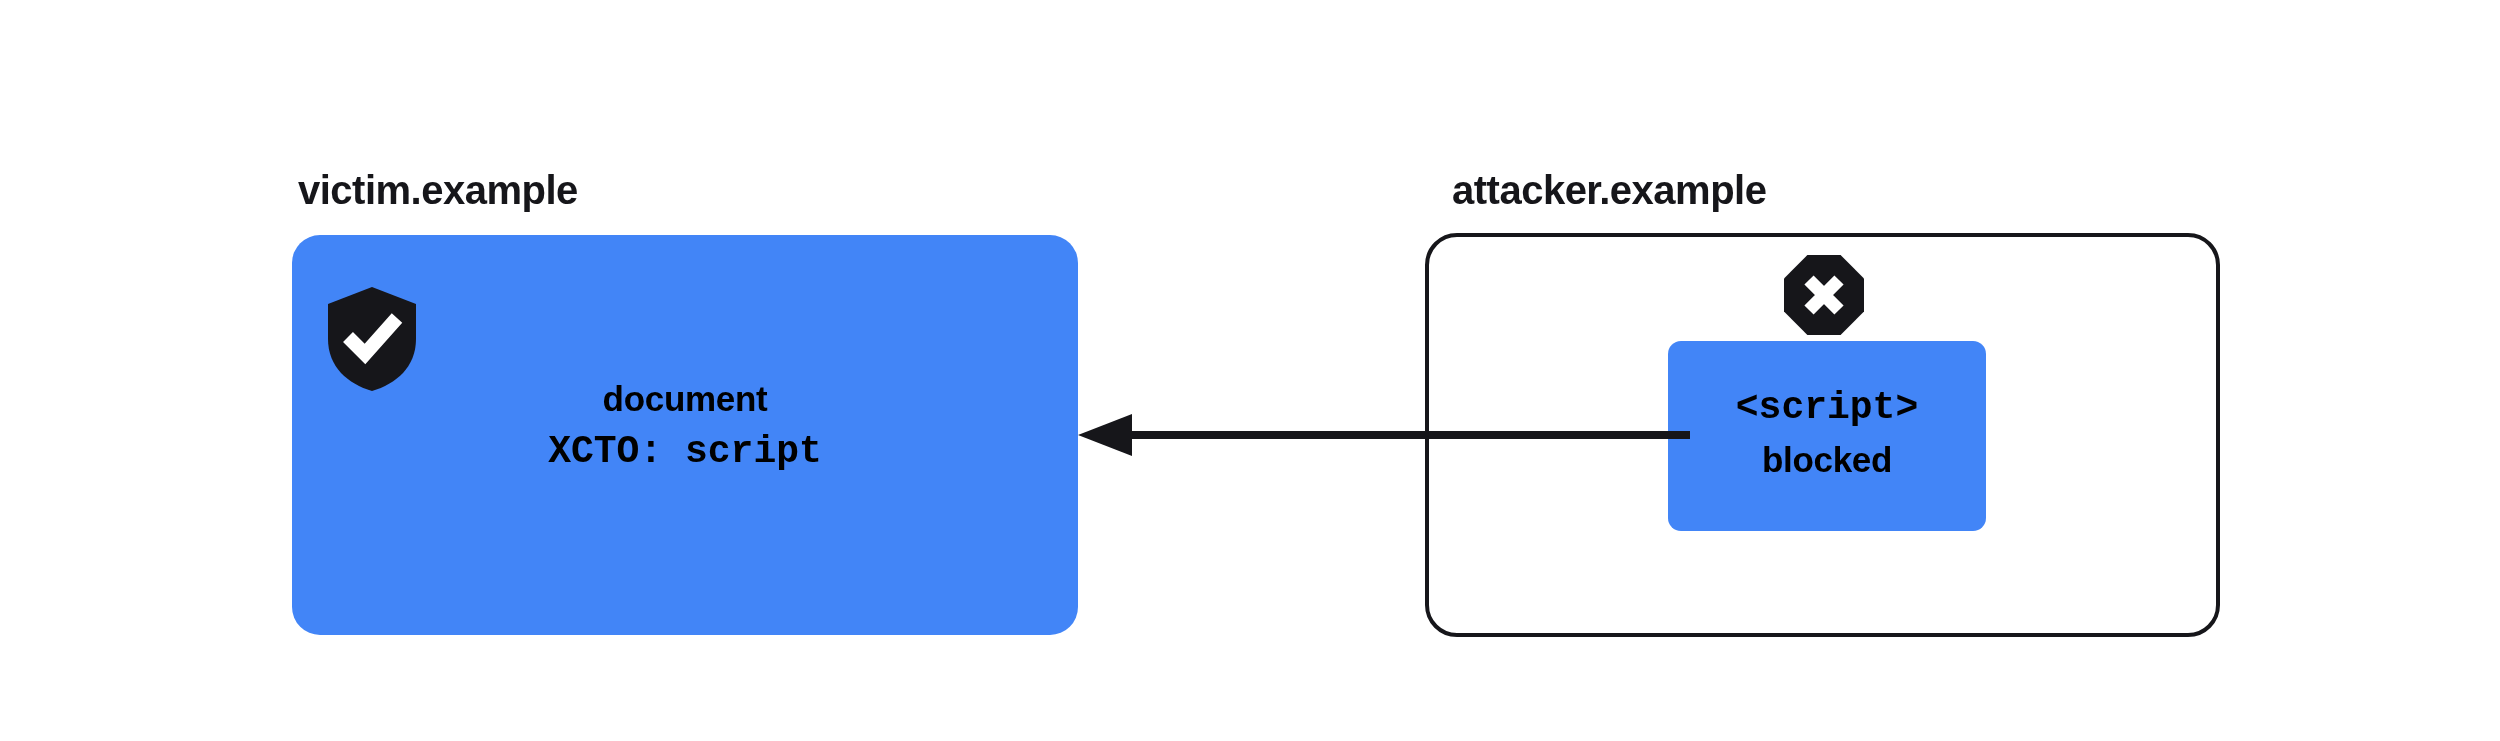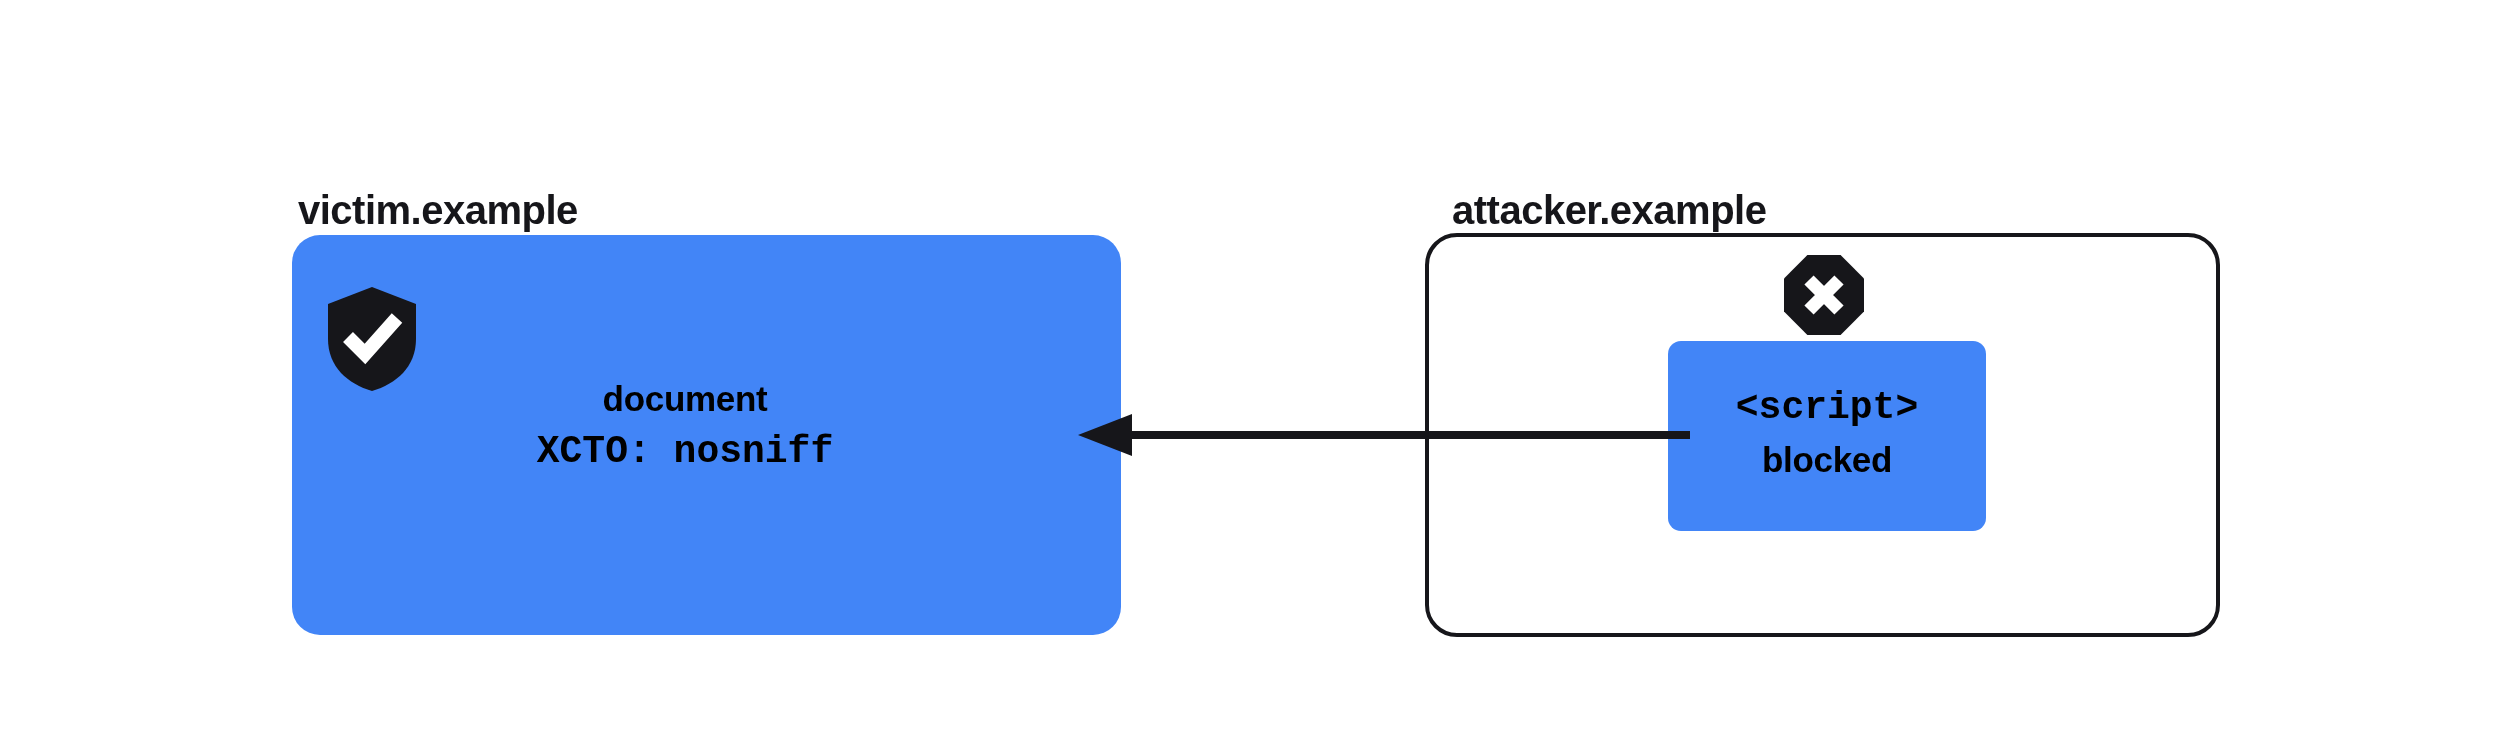--- a/index.html
+++ b/index.html
@@ -21,35 +21,33 @@
   
   .domain-label {
     position: absolute;
     font-family: "Liberation Sans", sans-serif;
     font-weight: bold;
     font-size: 40px;
     line-height: 1;
     color: #16161a;
     letter-spacing: -0.5px;
     white-space: nowrap;
-    margin-top: 20px;
   }
   #victim-label  { left: 298px;  top: 170px; }
   #attacker-label{ left: 1452px; top: 170px; text-align: right; }
 
   
   #victim-panel {
     position: absolute;
     left: 292px;
     top: 235px;
     width: 786px;
     height: 400px;
     background: #4285f7;
     border-radius: 28px;
-    padding-left: 43px;
   }
   #shield-icon {
     position: absolute;
     left: 36px;
     top: 52px;
     width: 88px;
     height: 104px;
   }
   #victim-line1 {
     position: absolute;
@@ -155,21 +153,21 @@
 
     <span id="shield-icon">
       <svg width="88" height="104" viewBox="0 0 88 104" xmlns="http://www.w3.org/2000/svg">
         <path d="M44 0 L88 17 L88 52 C88 80 68 97 44 104 C20 97 0 80 0 52 L0 17 Z" fill="#16161a"></path>
         <path d="M20 50 L37 67 L69 31" fill="none" stroke="#ffffff" stroke-width="14" stroke-linecap="butt" stroke-linejoin="miter"></path>
       </svg>
     </span>
 
     <div id="victim-line1">document</div>
 
-    <div id="victim-line2">XCTO: nosniff</div>
+    <div id="victim-line2">XCTO: script</div>
   </div>
 
   <div id="attacker-label" class="domain-label">attacker.example</div>
 
   <div id="attacker-panel">
 
     <span id="blocked-icon">
       <svg width="80" height="80" viewBox="0 0 80 80" xmlns="http://www.w3.org/2000/svg">
         <path d="M23.4 0 L56.6 0 L80 23.4 L80 56.6 L56.6 80 L23.4 80 L0 56.6 L0 23.4 Z" fill="#16161a"></path>
         <path d="M25 25 L55 55 M55 25 L25 55" stroke="#ffffff" stroke-width="13" stroke-linecap="butt"></path>

